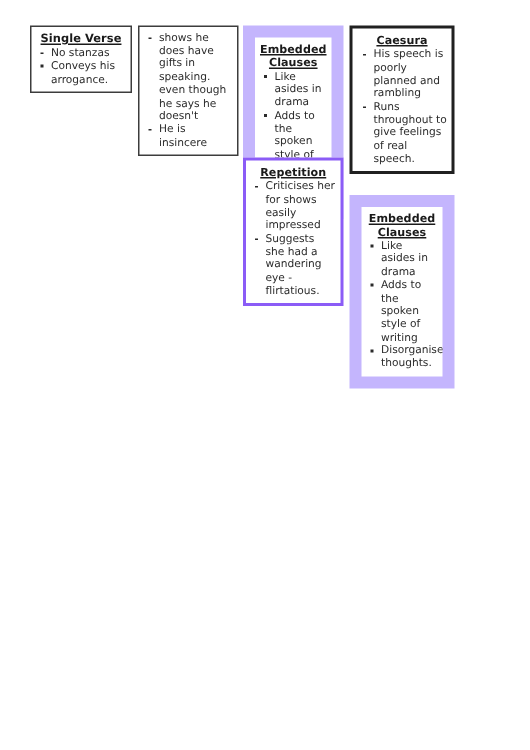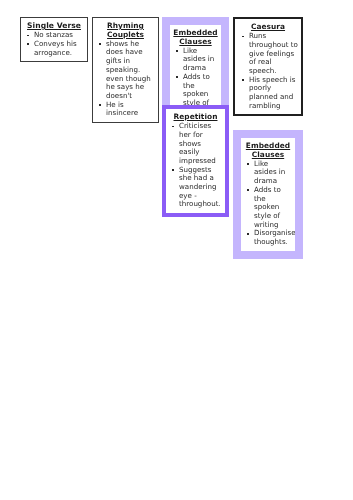--- a/index.html
+++ b/index.html
@@ -27,21 +27,21 @@
   .box {
     position: absolute;
     box-sizing: border-box;
     background: #ffffff;
     padding: 3px 3px 4px 3px;
     overflow: hidden;
   }
   .box.thin-black  { border: 1px solid #3c3c3c; }
   .box.thick-black { border: 2px solid #202020; }
   .box.green       { border: 8px solid #c4b5fd; }
-  .box.blue        { border: 4px solid #8b5cf6; }
+  .box.blue        { border: 2px solid #8b5cf6; }
 
   .box-title {
     text-align: center;
     font-weight: bold;
     font-size: 7.4px;
     line-height: 8.6px;
     color: #1a1a1a;
     margin: 1px 0 0.5px 0;
     letter-spacing: 0.05px;
   }
@@ -93,49 +93,48 @@
   <div class="box thin-black" id="box-single-verse">
     <div class="box-title"><span>Single Verse</span></div>
     <ul class="bullets">
       <li>No stanzas</li>
       <li>Conveys his arrogance.</li>
     </ul>
   </div>
 
 
   <div class="box thin-black" id="box-rhyming-couplets">
-    <div class="box-title"><span>Rhyming Couplets</span></div>
     <ul class="bullets">
       <li>shows he does have gifts in speaking. even though he says he doesn't</li>
       <li>He is insincere</li>
     </ul>
   </div>
 
   <div class="box green" id="box-embedded-clauses-1">
     <div class="box-title"><span>Embedded Clauses</span></div>
     <ul class="bullets">
       <li>Like asides in drama</li>
       <li>Adds to the spoken style of writing</li>
       <li>Disorganised thoughts.</li>
     </ul>
   </div>
 
   <div class="box blue" id="box-repetition">
     <div class="box-title"><span>Repetition</span></div>
     <ul class="bullets">
       <li>Criticises her for shows easily impressed</li>
-      <li>Suggests she had a wandering eye - throughout.</li>
+      <li>Suggests she had a wandering eye - flirtatious.</li>
     </ul>
   </div>
 
   <div class="box thick-black" id="box-caesura">
     <div class="box-title"><span>Caesura</span></div>
     <ul class="bullets">
+      <li>His speech is poorly planned and rambling</li>
       <li>Runs throughout to give feelings of real speech.</li>
-      <li>His speech is poorly planned and rambling</li>
     </ul>
   </div>
 
   <div class="box green" id="box-embedded-clauses-2">
     <div class="box-title"><span>Embedded Clauses</span></div>
     <ul class="bullets">
       <li>Like asides in drama</li>
       <li>Adds to the spoken style of writing</li>
       <li>Disorganised thoughts.</li>
     </ul>

